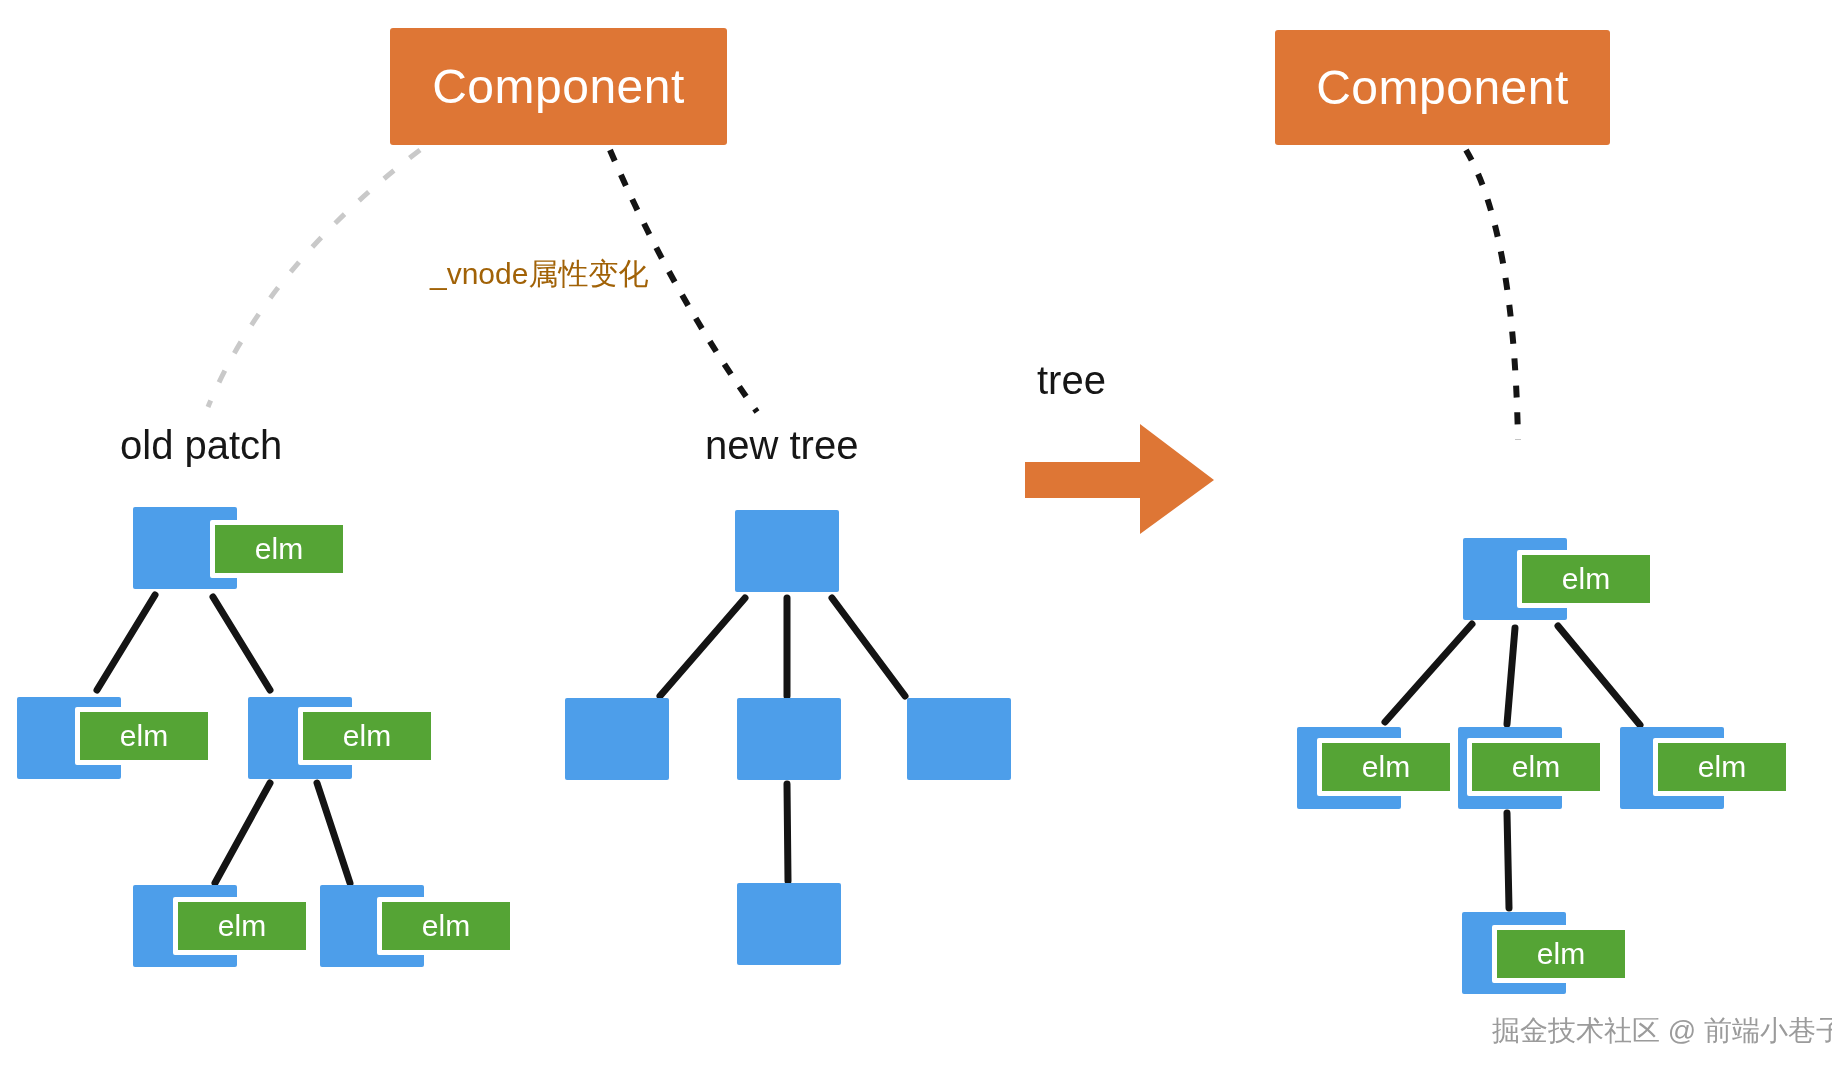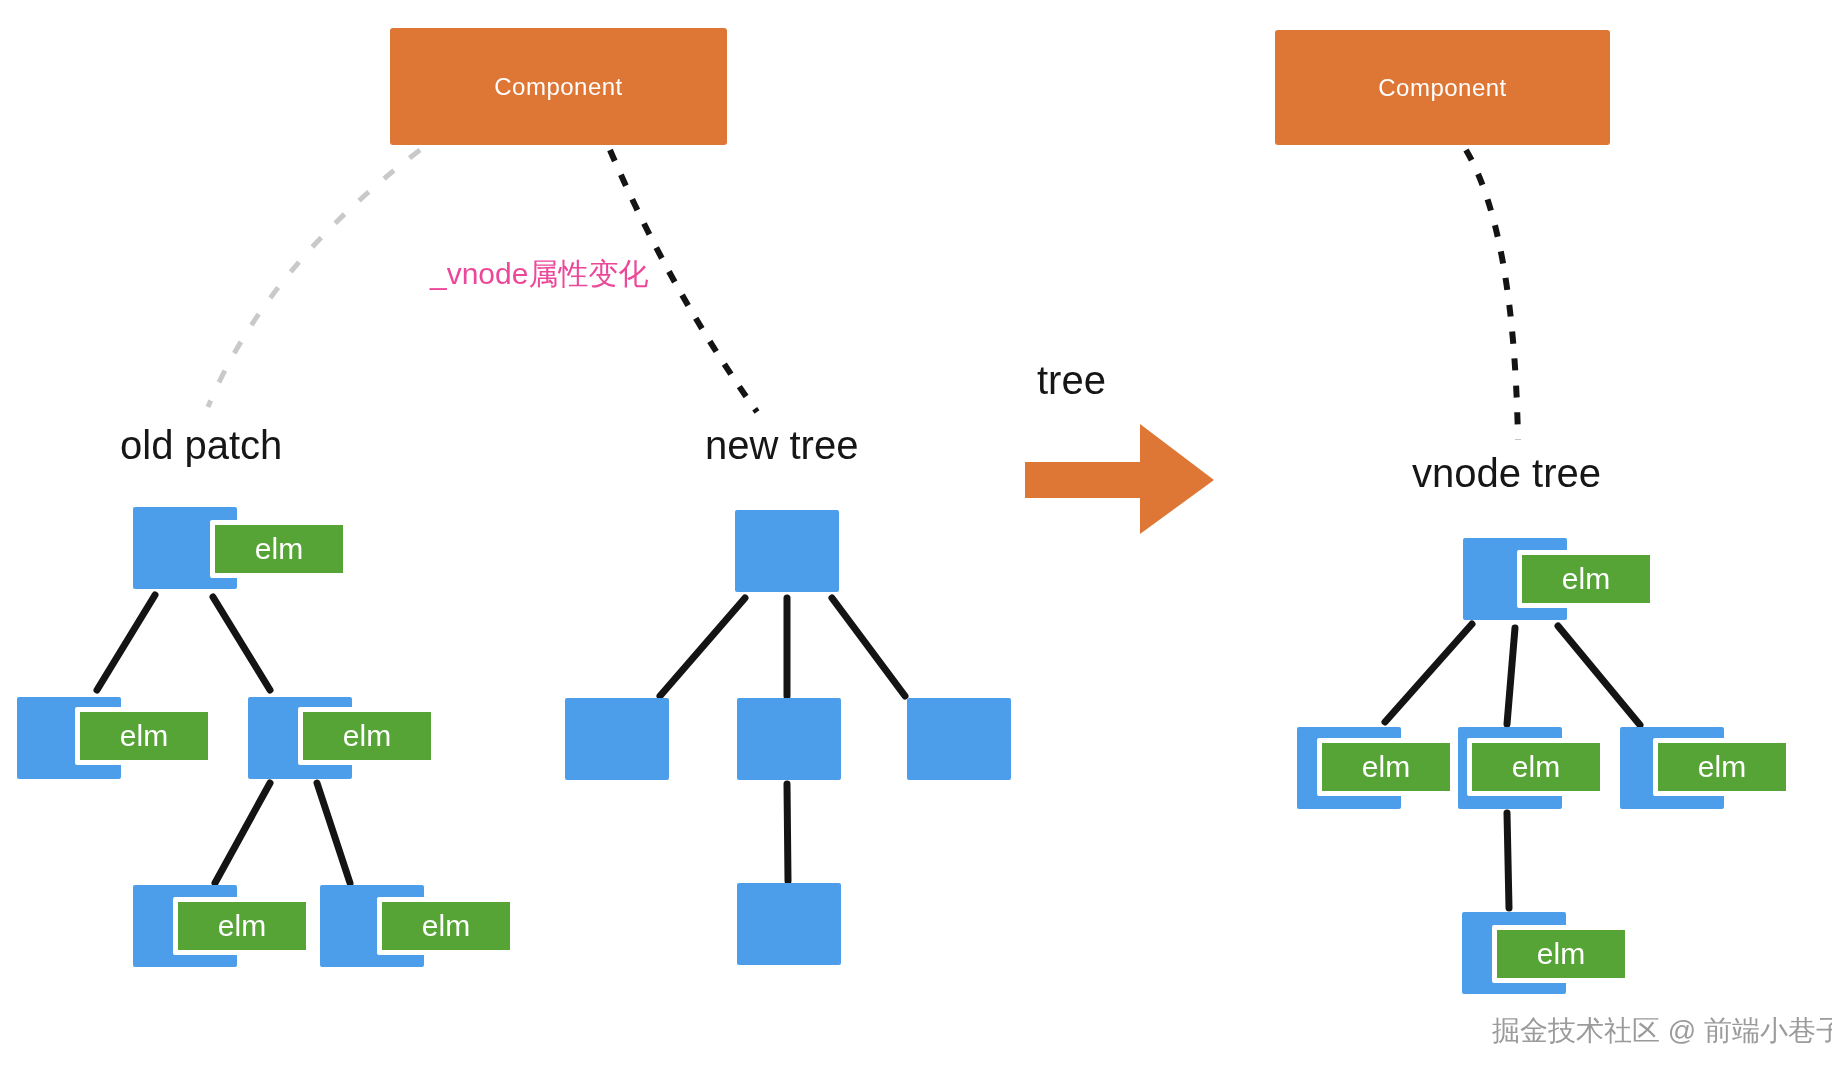--- a/index.html
+++ b/index.html
@@ -15,26 +15,26 @@
   .edge { stroke: var(--ink, #141414); stroke-width: 7; stroke-linecap: round; }
   .dash-black { stroke: var(--ink, #141414); stroke-width: 6; fill: none; stroke-dasharray: 12 15; stroke-linecap: butt; }
   .dash-gray { stroke: var(--grayDash, #c9c9c9); stroke-width: 5; fill: none; stroke-dasharray: 13 20; stroke-linecap: butt; }
   .arrow-fill { fill: var(--orange, #de7635); }
 
   .component {
     position: absolute;
     background: var(--orange, #de7635);
     color: #ffffff;
     display: flex; align-items: center; justify-content: center;
-    font-size: 24px;
+    font-size: 48px;
     letter-spacing: 0.5px;
     border-radius: 3px;
   }
   .tree-label { position: absolute; font-size: 40px; color: #161616; white-space: nowrap; }
-  .note { position: absolute; font-size: 30px; color: #ec4899; white-space: nowrap; }
+  .note { position: absolute; font-size: 30px; color: #a16207; white-space: nowrap; }
   .blue-box {
     position: absolute;
     width: 104px; height: 82px;
     background: var(--blue, #4d9eea);
     border-radius: 2px;
   }
   .elm {
     position: absolute;
     width: 128px; height: 48px;
     box-sizing: content-box;
@@ -87,21 +87,20 @@
   </div>
   <div class="component" style="left:1275px; top:30px; width:335px; height:115px;">
     <span>Component</span>
   </div>
 
   <div class="note" style="left:430px; top:254px;">_vnode属性变化</div>
 
   <div class="tree-label" style="left:120px; top:423px;">old patch</div>
   <div class="tree-label" style="left:705px; top:423px;">new tree</div>
   <div class="tree-label" style="left:1037px; top:358px;">tree</div>
-  <div class="tree-label" style="left:1412px; top:451px;">vnode tree</div>
 
   <div class="blue-box" style="left:133px; top:507px;"></div>
   <div class="elm" style="left:210px; top:520px;">
     <span>elm</span>
   </div>
 
   <div class="blue-box" style="left:17px; top:697px;"></div>
   <div class="elm" style="left:75px; top:707px;">
     <span>elm</span>
   </div>

